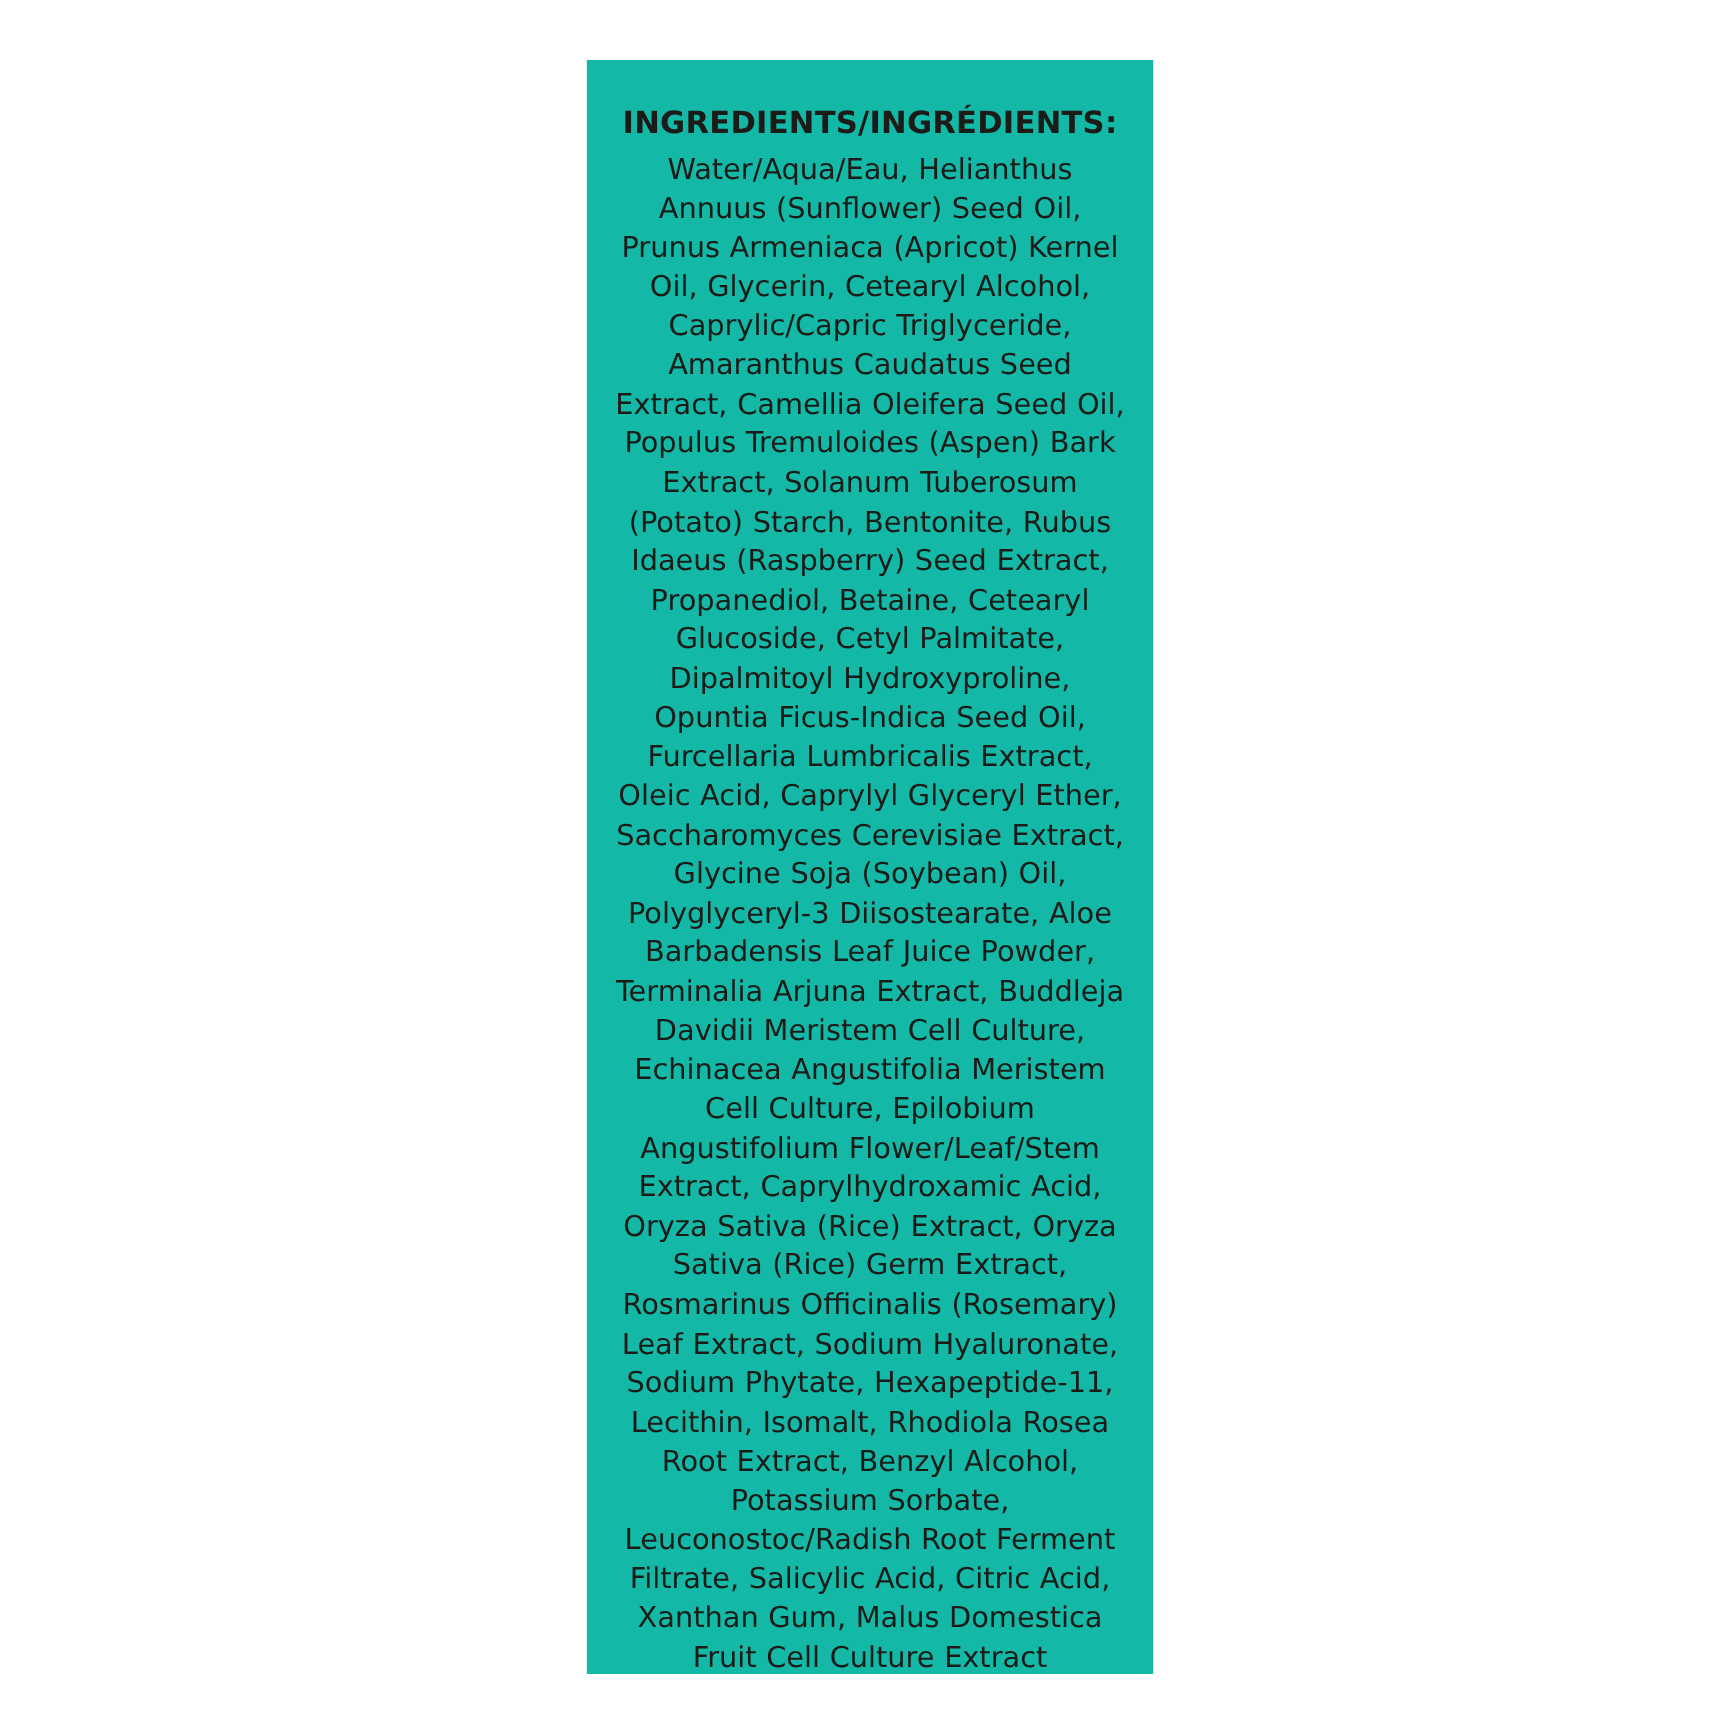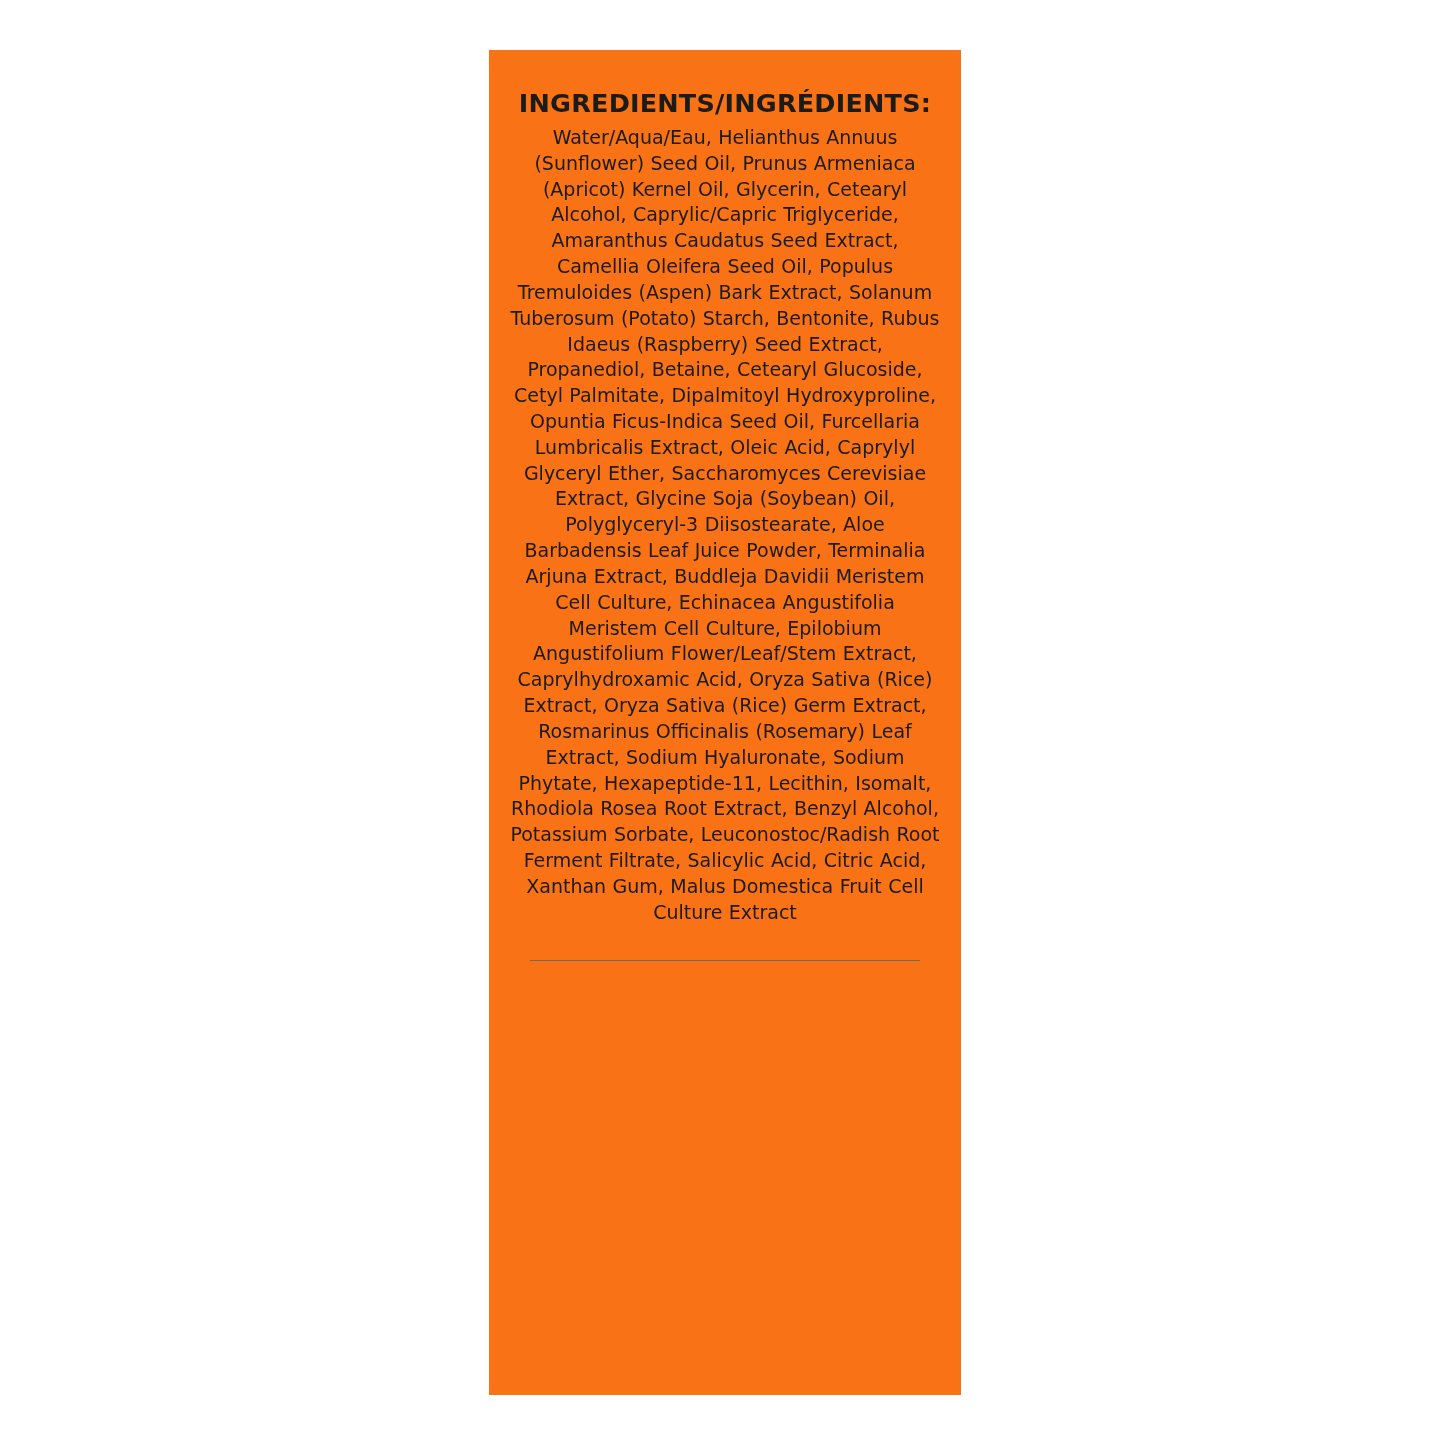--- a/index.html
+++ b/index.html
@@ -18,38 +18,38 @@
     width: 1445px;
     height: 1445px;
     background: #ffffff;
   }
   #label-panel {
     position: absolute;
     left: 489px;
     top: 50px;
     width: 472px;
     height: 1345px;
-    background: #f97316;
+    background: #14b8a6;
     box-sizing: border-box;
     padding: 38px 26px 0 26px;
     display: flex;
     flex-direction: column;
     align-items: center;
   }
   .ingredients-heading {
     font-size: 25.5px;
     font-weight: bold;
     color: #1b1b18;
     letter-spacing: 0.2px;
     text-align: center;
     line-height: 1.25;
     margin: 0 0 5px 0;
   }
   .ingredients-body {
-    font-size: 19px;
+    font-size: 24px;
     color: #1b1b18;
     text-align: center;
     line-height: 1.36;
     margin: 0;
     width: 430px;
     word-spacing: 0.4px;
   }
   .divider {
     width: 390px;
     height: 1px;

